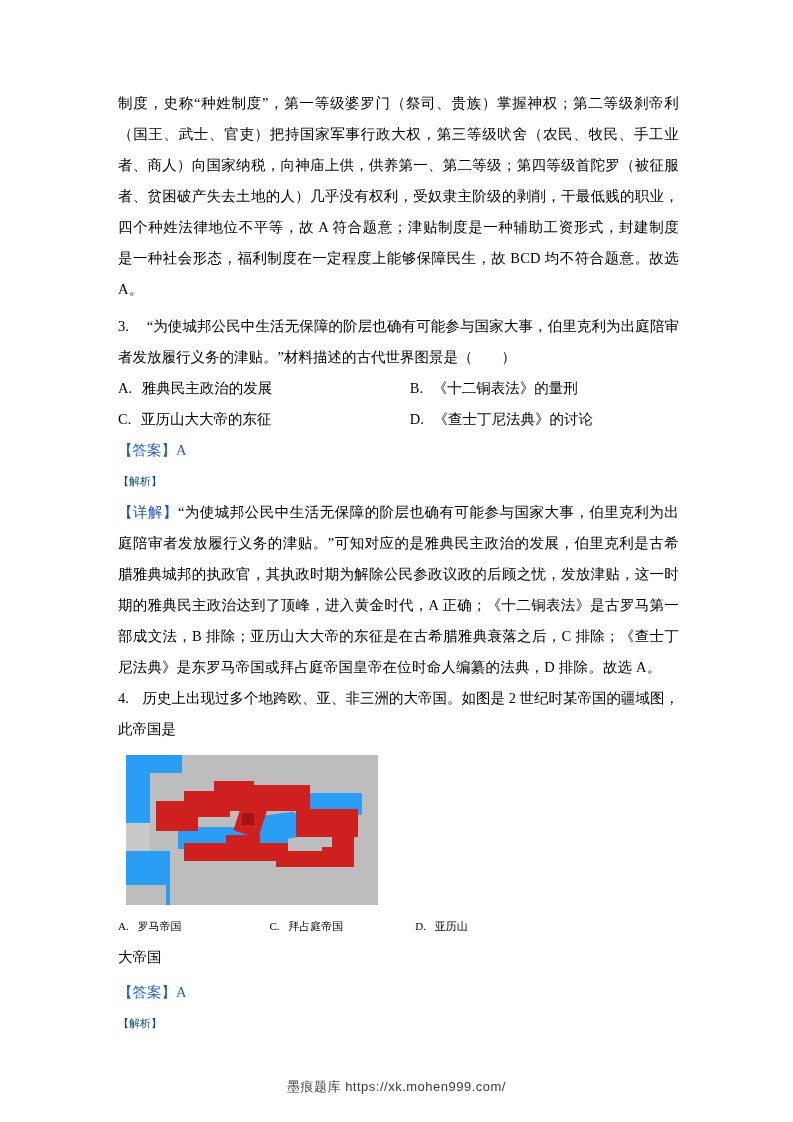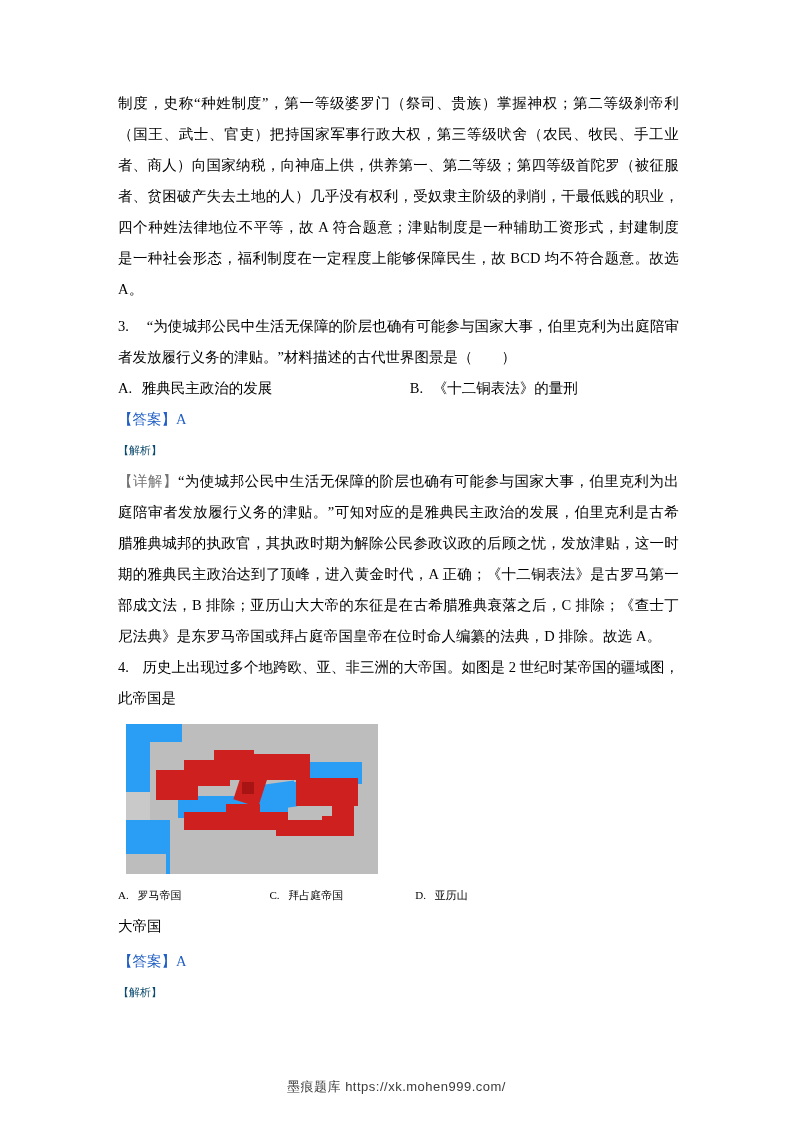--- a/index.html
+++ b/index.html
@@ -68,21 +68,21 @@
     font-size: 11px;
     line-height: 31px;
     font-family: Liberation Serif, serif;
   }
   .detail-para {
     font-size: 14.5px;
     line-height: 31px;
     text-align: justify;
   }
   .detail-label {
-    color: #737373;
+    color: #1d4ed8;
   }
   .map-wrap {
     margin: 10px 0 6px 0;
     padding-left: 8px;
   }
   .map {
     width: 252px;
     height: 150px;
     position: relative;
     background: #c9c9c9;
@@ -142,20 +142,30 @@
 
     <div class="opts">
       <div class="opt-row">
         <div class="opt-a">
           <span>A.</span>
           <span style="display:inline-block;width:6px"></span><span>雅典民主政治的发展</span>
         </div>
         <div class="opt-b">
           <span>B.</span>
           <span style="display:inline-block;width:6px"></span><span>《十二铜表法》的量刑</span>
+        </div>
+      </div>
+      <div class="opt-row">
+        <div class="opt-a">
+          <span>C.</span>
+          <span style="display:inline-block;width:6px"></span><span>亚历山大大帝的东征</span>
+        </div>
+        <div class="opt-b">
+          <span>D.</span>
+          <span style="display:inline-block;width:6px"></span><span>《查士丁尼法典》的讨论</span>
         </div>
       </div>
     </div>
 
     <div class="answer-line">
       <span>【答案】</span><span>A</span>
     </div>
 
     <div class="analysis-line">【解析】</div>
 

